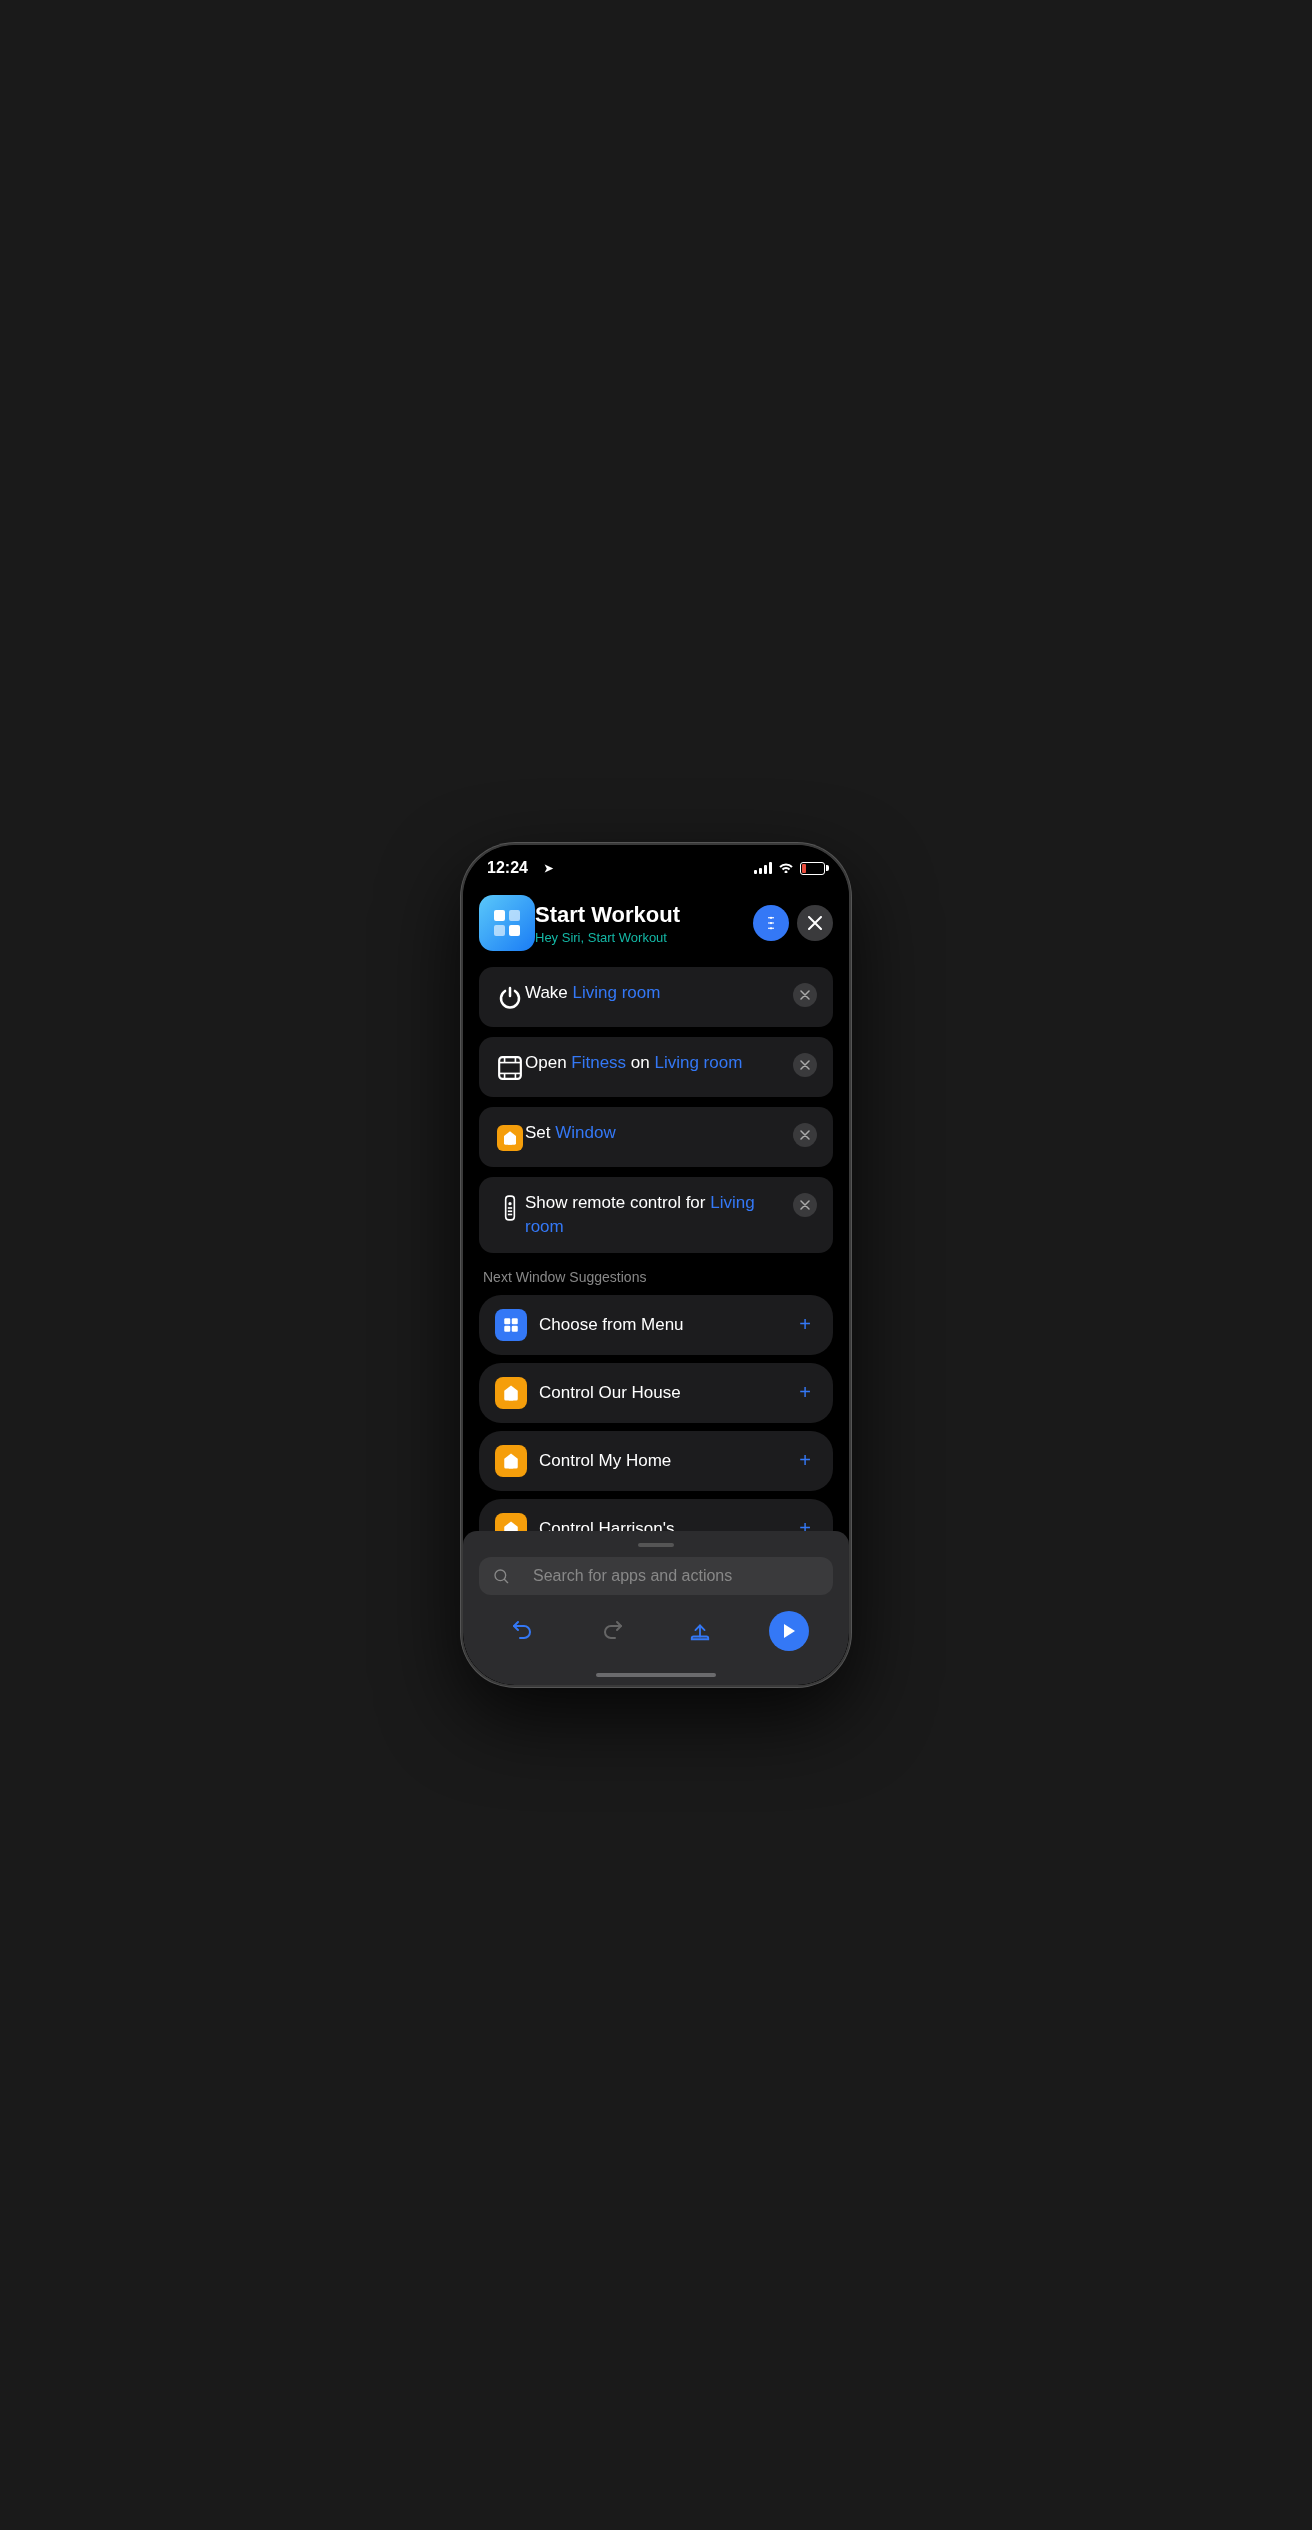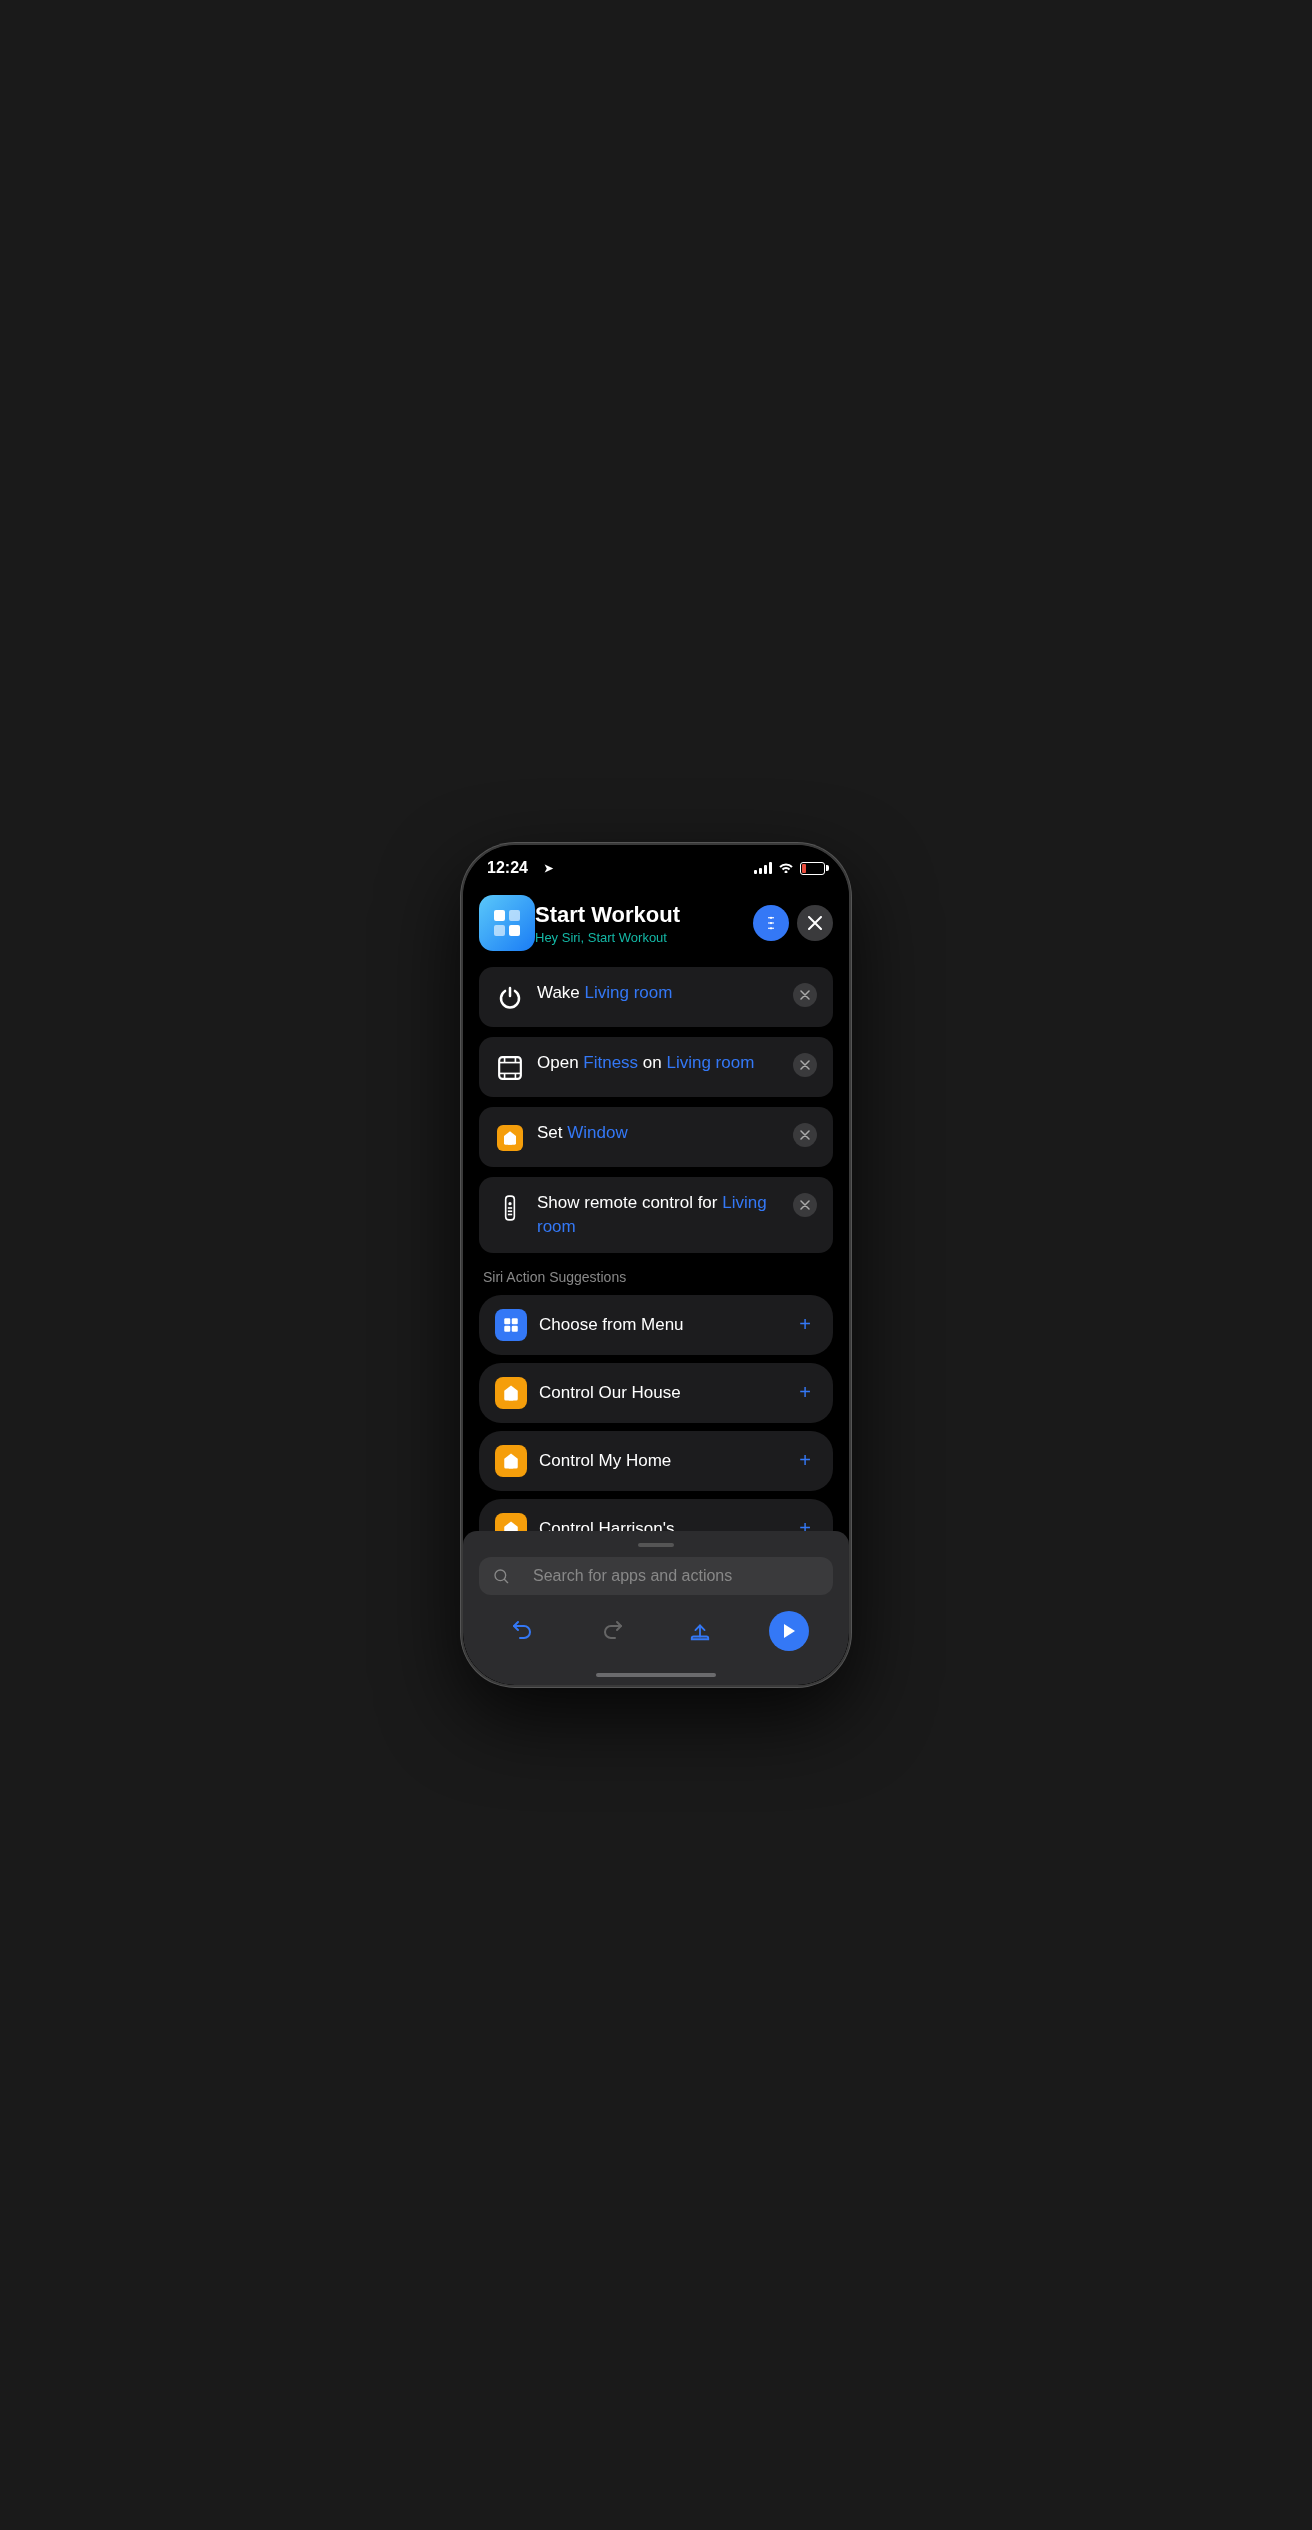--- a/index.html
+++ b/index.html
@@ -189,21 +189,20 @@
     }
 
     
     .action-card {
       background: #1c1c1e;
       border-radius: 14px;
       padding: 14px 16px;
       margin-bottom: 10px;
       display: flex;
       align-items: flex-start;
-      gap: 12px;
       position: relative;
     }
 
     .action-icon {
       width: 30px;
       height: 30px;
       flex-shrink: 0;
       display: flex;
       align-items: center;
       justify-content: center;
@@ -497,21 +496,21 @@
         <div class="action-text">
           Show remote control for <span class="action-link">Living room</span>
         </div>
         <div class="close-btn">
           <svg width="10" height="10" viewBox="0 0 10 10" fill="none">
             <path d="M1 1l8 8M9 1L1 9" stroke="#aaa" stroke-width="1.5" stroke-linecap="round"></path>
           </svg>
         </div>
       </div>
 
-      <div class="suggestions-label">Siri Action Suggestions</div>
+      <div class="suggestions-label">Next Window Suggestions</div>
 
       <div class="suggestion-row">
         <div class="suggestion-icon blue">
           <svg width="18" height="18" viewBox="0 0 24 24" fill="white">
             <rect x="3" y="3" width="8" height="8" rx="1.5"></rect>
             <rect x="13" y="3" width="8" height="8" rx="1.5"></rect>
             <rect x="3" y="13" width="8" height="8" rx="1.5"></rect>
             <rect x="13" y="13" width="8" height="8" rx="1.5"></rect>
           </svg>
         </div>

